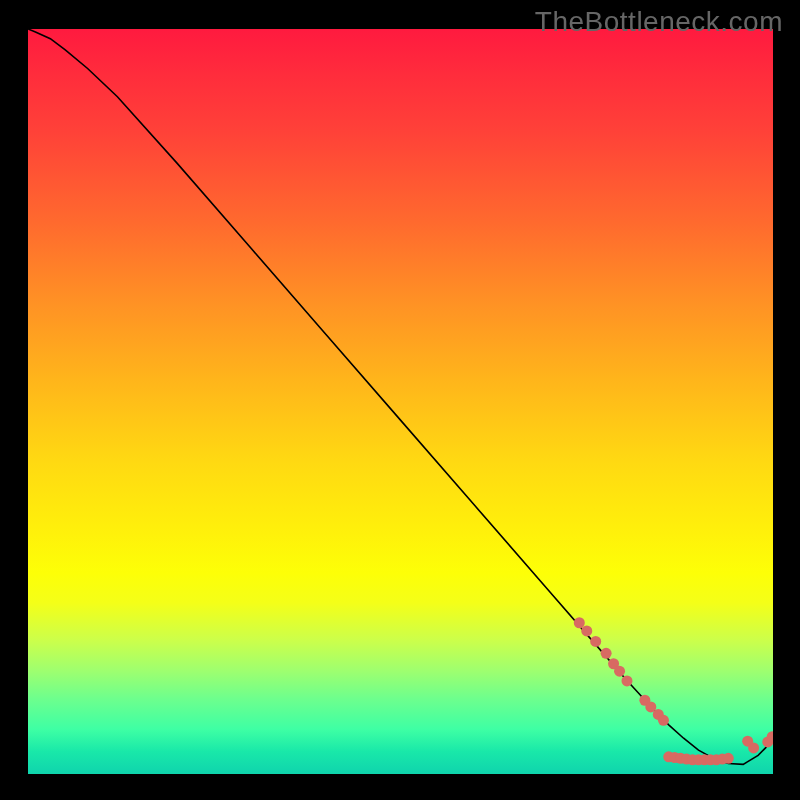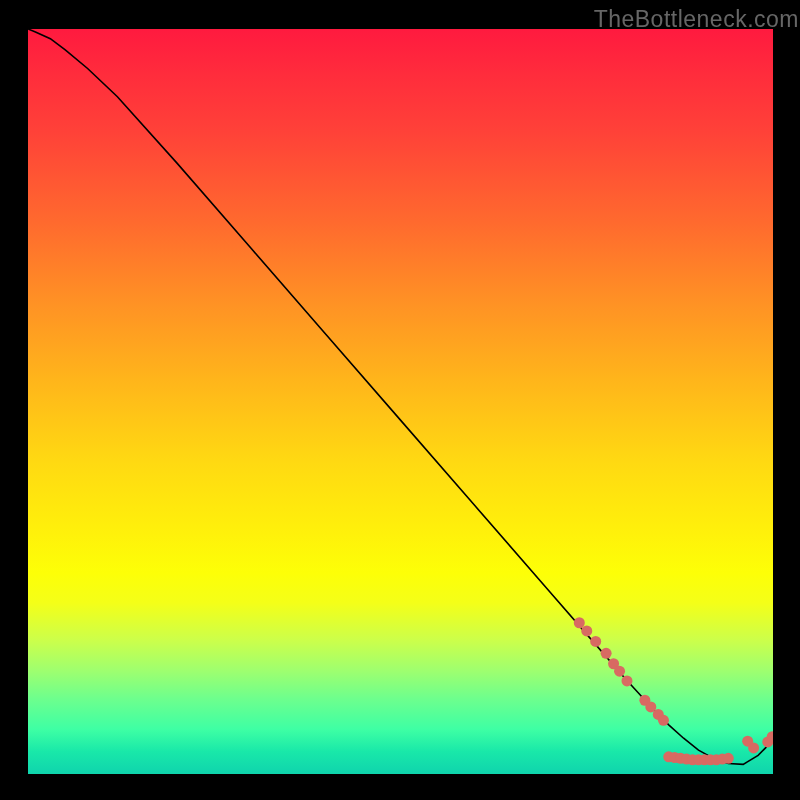--- a/index.html
+++ b/index.html
@@ -12,24 +12,24 @@
   }
   .container {
     position: relative;
     width: 800px;
     height: 800px;
     background: #000;
   }
   .watermark {
     position: absolute;
     top: 6px;
-    right: 1px;
+    right: 17px;
     color: #666;
     font-family: Arial, Helvetica, sans-serif;
-    font-size: 23px;
+    font-size: 28px;
     font-weight: 500;
     letter-spacing: 0.5px;
     user-select: none;
   }
   .plot-area {
     position: absolute;
     left: 28px;
     top: 29px;
     width: 745px;
     height: 745px;

